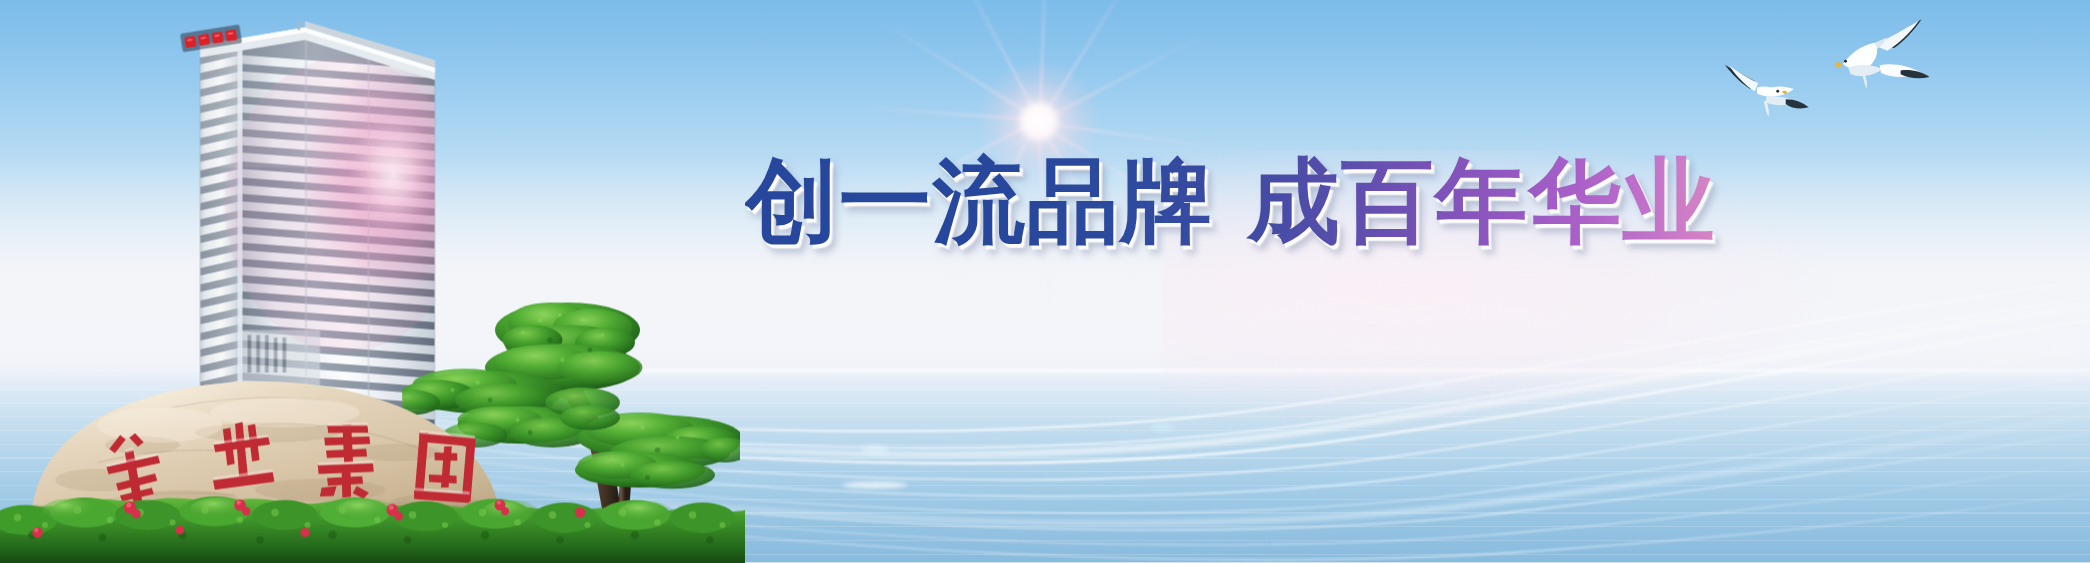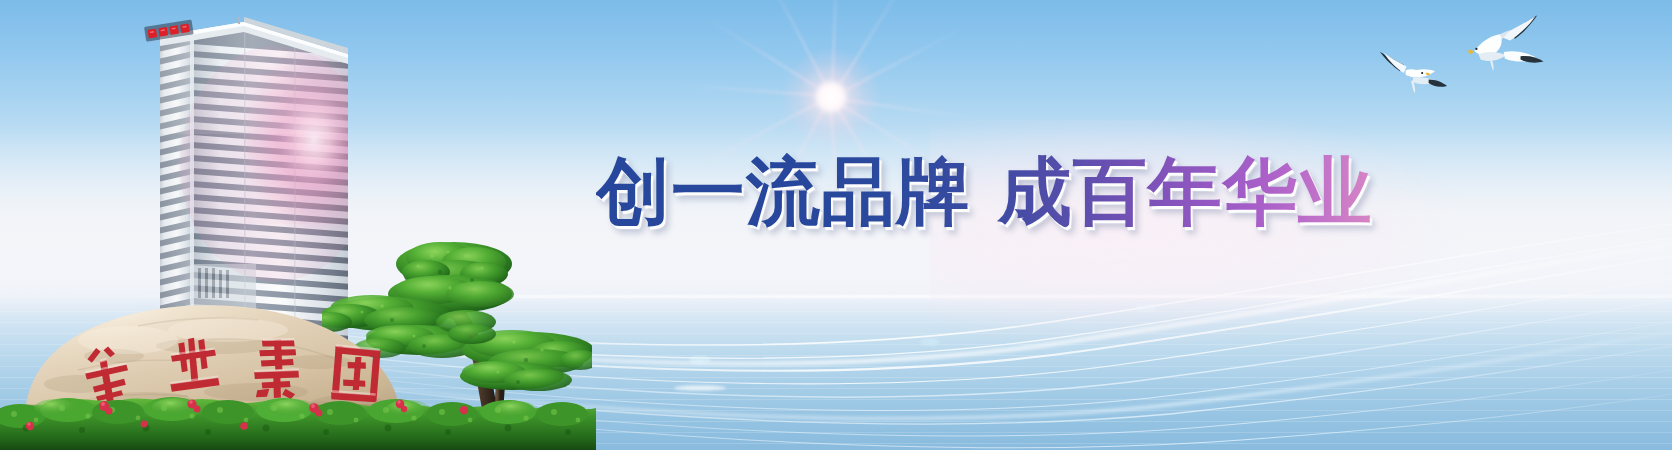--- a/index.html
+++ b/index.html
@@ -130,21 +130,21 @@
   }
 
   
   .hedge-wrap {
     position: absolute; left: -4px; bottom: -2px; width: 600px; height: 70px;
   }
 
   
   .slogan {
     position: absolute;
-    left: 596px; top: 145px;
+    left: 596px; top: 115px;
     width: 760px; height: 92px;
     display: flex;
     align-items: center;
     white-space: nowrap;
   }
   .slogan-text {
     font-family: "DejaVu Sans", "Liberation Sans", sans-serif;
     font-size: 74px;
     font-weight: bold;
     line-height: 1;

